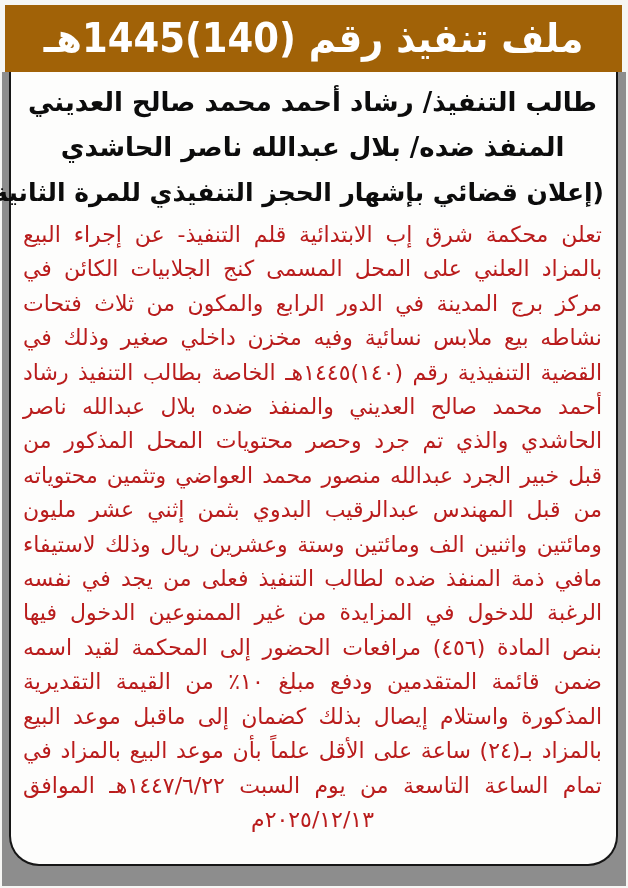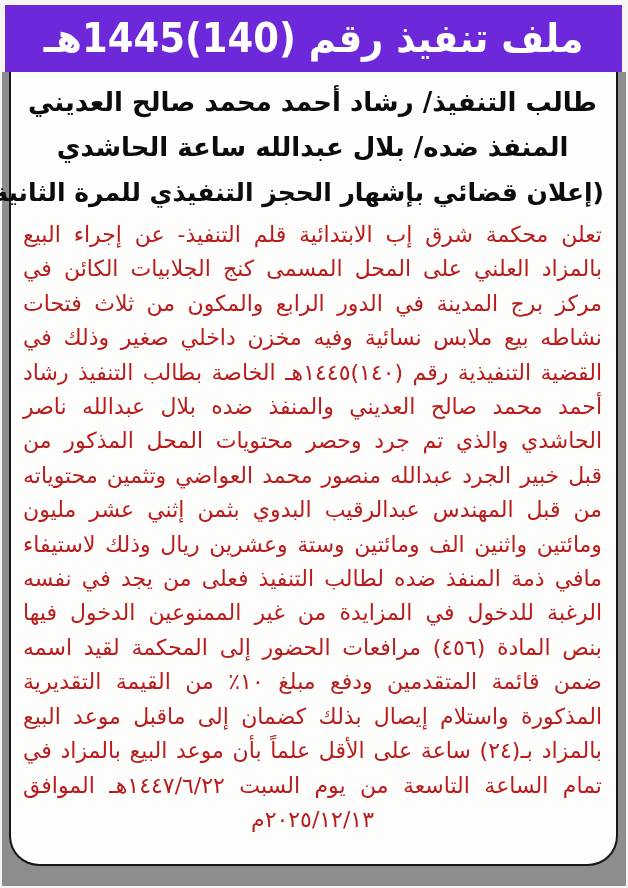--- a/index.html
+++ b/index.html
@@ -17,21 +17,21 @@
     height: 888px;
     background: #f6f6f4;
   }
   
   .header-bar {
     position: absolute;
     left: 5px;
     top: 5px;
     width: 617px;
     height: 67px;
-    background: #6d28d9;
+    background: #a16207;
     display: flex;
     align-items: center;
     justify-content: center;
   }
   .header-bar .title {
     color: #ffffff;
     font-size: 37px;
     font-weight: 900;
     direction: rtl;
     white-space: nowrap;
@@ -96,21 +96,21 @@
 
   <div class="header-bar">
     <div class="title">ملف تنفيذ رقم (140)1445هـ</div>
   </div>
 
   <div class="gray-backdrop">
     <div class="ad-paper">
 
       <div class="intro">
         <div class="intro-line">طالب التنفيذ/ رشاد أحمد محمد صالح العديني</div>
-        <div class="intro-line">المنفذ ضده/ بلال عبدالله ساعة الحاشدي</div>
+        <div class="intro-line">المنفذ ضده/ بلال عبدالله ناصر الحاشدي</div>
         <div class="subject-line">(إعلان قضائي بإشهار الحجز التنفيذي للمرة الثانية)</div>
       </div>
 
       <p class="notice-body"><span>تعلن محكمة شرق إب الابتدائية قلم التنفيذ- عن إجراء البيع بالمزاد العلني على المحل المسمى كنج الجلابيات الكائن في مركز برج المدينة في الدور الرابع والمكون من ثلاث فتحات نشاطه بيع ملابس نسائية وفيه مخزن داخلي صغير وذلك في القضية التنفيذية رقم (١٤٠)١٤٤٥هـ الخاصة بطالب التنفيذ رشاد أحمد محمد صالح العديني والمنفذ ضده بلال عبدالله ناصر الحاشدي والذي تم جرد وحصر محتويات المحل المذكور من قبل خبير الجرد عبدالله منصور محمد العواضي وتثمين محتوياته من قبل المهندس عبدالرقيب البدوي بثمن إثني عشر مليون ومائتين واثنين الف ومائتين وستة وعشرين ريال وذلك لاستيفاء مافي ذمة المنفذ ضده لطالب التنفيذ فعلى من يجد في نفسه الرغبة للدخول في المزايدة من غير الممنوعين الدخول فيها بنص المادة (٤٥٦) مرافعات الحضور إلى المحكمة لقيد اسمه ضمن قائمة المتقدمين ودفع مبلغ ١٠٪ من القيمة التقديرية المذكورة واستلام إيصال بذلك كضمان إلى ماقبل موعد البيع بالمزاد بـ(٢٤) ساعة على الأقل علماً بأن موعد البيع بالمزاد في تمام الساعة التاسعة من يوم السبت</span> <span>١٤٤٧/٦/٢٢هـ الموافق ٢٠٢٥/١٢/١٣م</span></p>
 
     </div>
   </div>
 
 </div>
 

